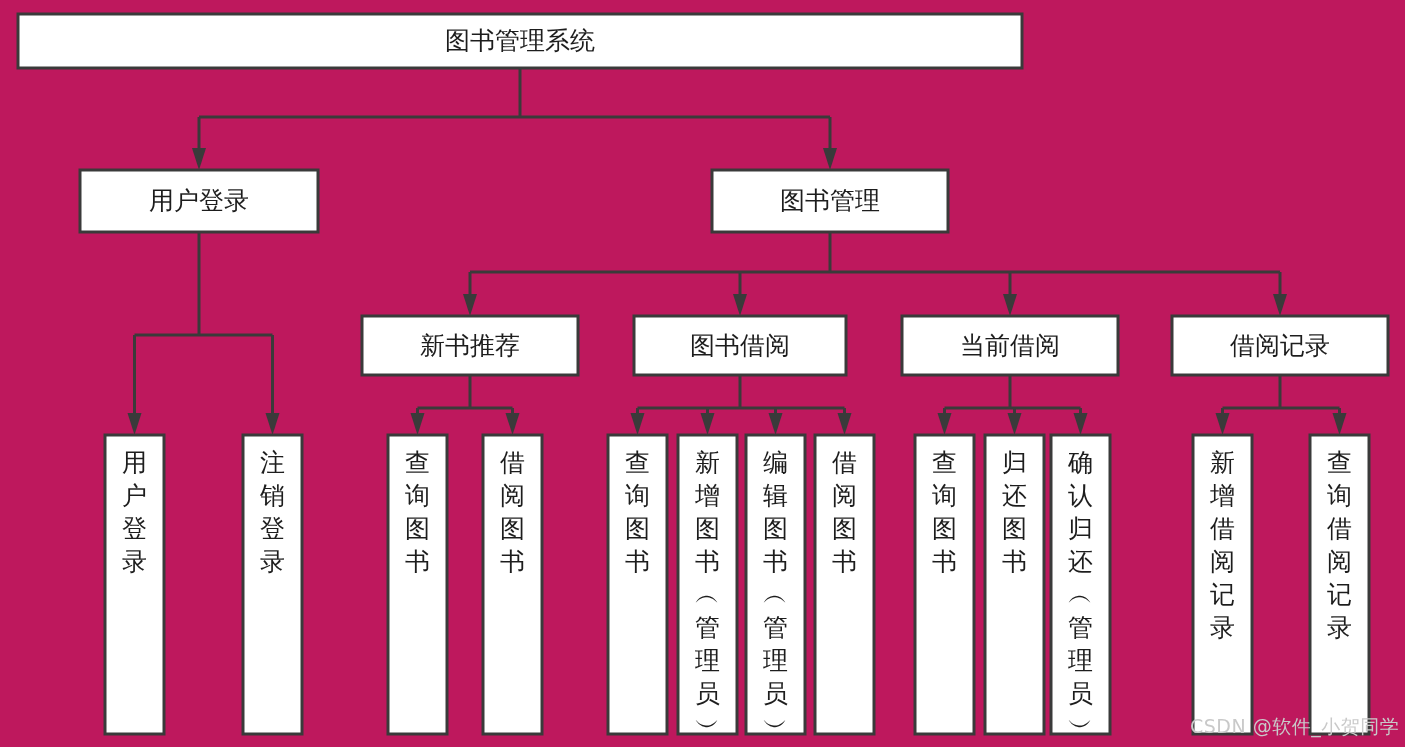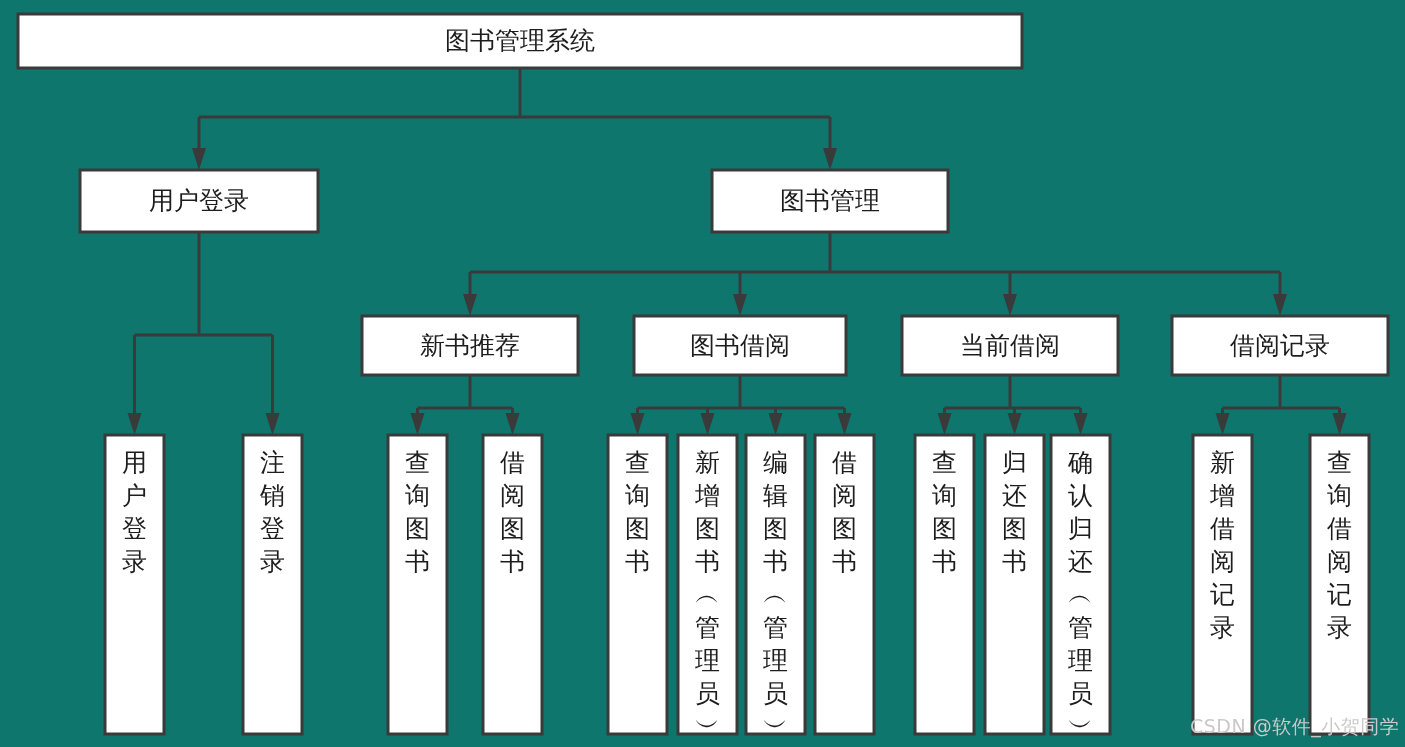--- a/index.html
+++ b/index.html
@@ -8,21 +8,21 @@
     padding: 0;
     background: #ffffff;
   }
   body {
     font-family: "DejaVu Sans", "Liberation Sans", sans-serif;
   }
   #diagram-root {
     position: relative;
     width: 1405px;
     height: 747px;
-    background: #0f766e;
+    background: #be185d;
     overflow: hidden;
   }
   svg.diagram-canvas {
     position: absolute;
     left: 0;
     top: 0;
     width: 1405px;
     height: 747px;
     display: block;
   }

